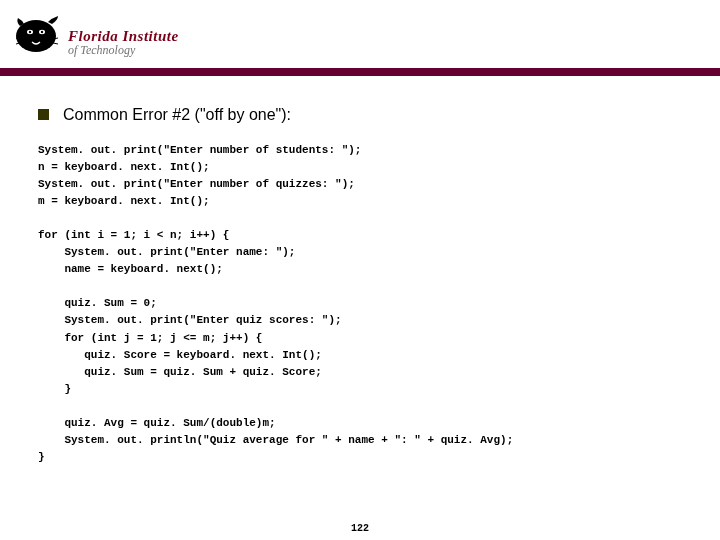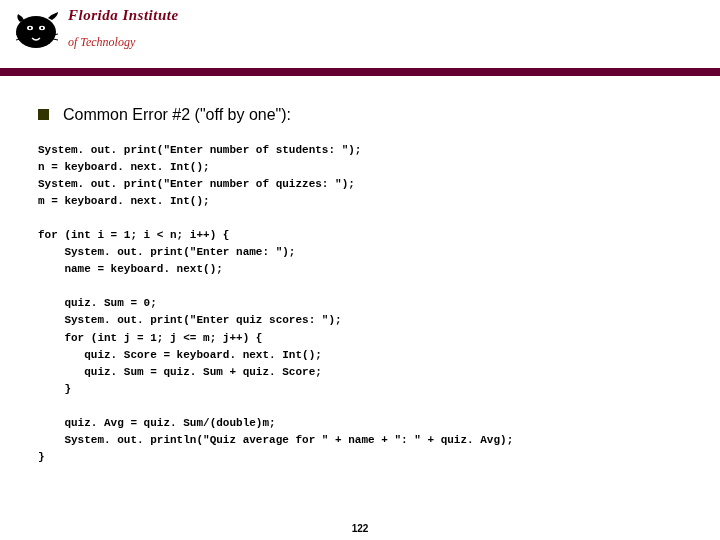--- a/index.html
+++ b/index.html
@@ -40,43 +40,43 @@
     width: 100%;
     height: 8px;
     background: #660033;
   }
   .logo {
     position: absolute;
     left: 14px;
     top: 8px;
     height: 48px;
     display: flex;
-    align-items: flex-start;
+    align-items: flex-end;
   }
   .logo svg { display: block; }
   .logo-text {
     display: flex;
     flex-direction: column;
     margin-left: 6px;
     line-height: 1;
   }
   .logo-text .l1 {
     font-family: "Times New Roman", serif;
     font-style: italic;
     font-weight: bold;
     color: #7a0019;
     font-size: 15px;
     letter-spacing: 0.5px;
   }
   .logo-text .l2 {
     font-family: "Times New Roman", serif;
     font-style: italic;
-    color: #b91c1c;
+    color: #737373;
     font-size: 12px;
-    margin-top: 13px;
+    margin-top: 0;
   }
   .body {
     position: absolute;
     left: 38px;
     top: 106px;
     right: 38px;
   }
   .bullet-row {
     display: flex;
     align-items: flex-start;
@@ -102,21 +102,21 @@
     font-weight: bold;
     color: #000;
   }
   .page-num {
     position: absolute;
     bottom: 6px;
     left: 0;
     width: 100%;
     text-align: center;
     font-size: 10px;
-    font-family: Liberation Sans, sans-serif;
+    font-family: Liberation Mono, monospace;
     font-weight: bold;
   }
 </style>
 </head>
 <body>
 
 <div class="slide">
 
   <div class="header">
     <div class="logo">

